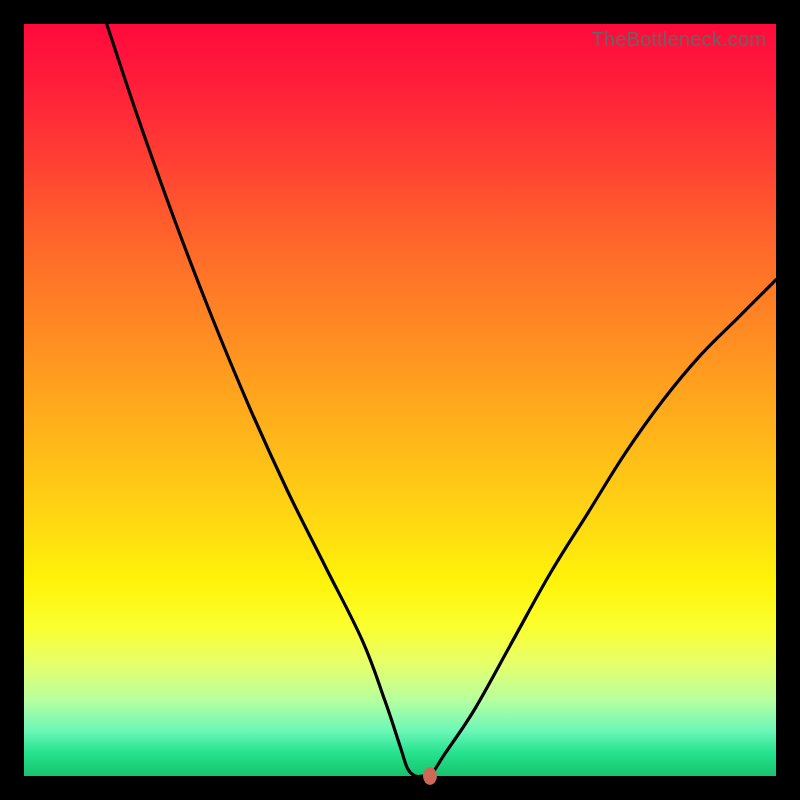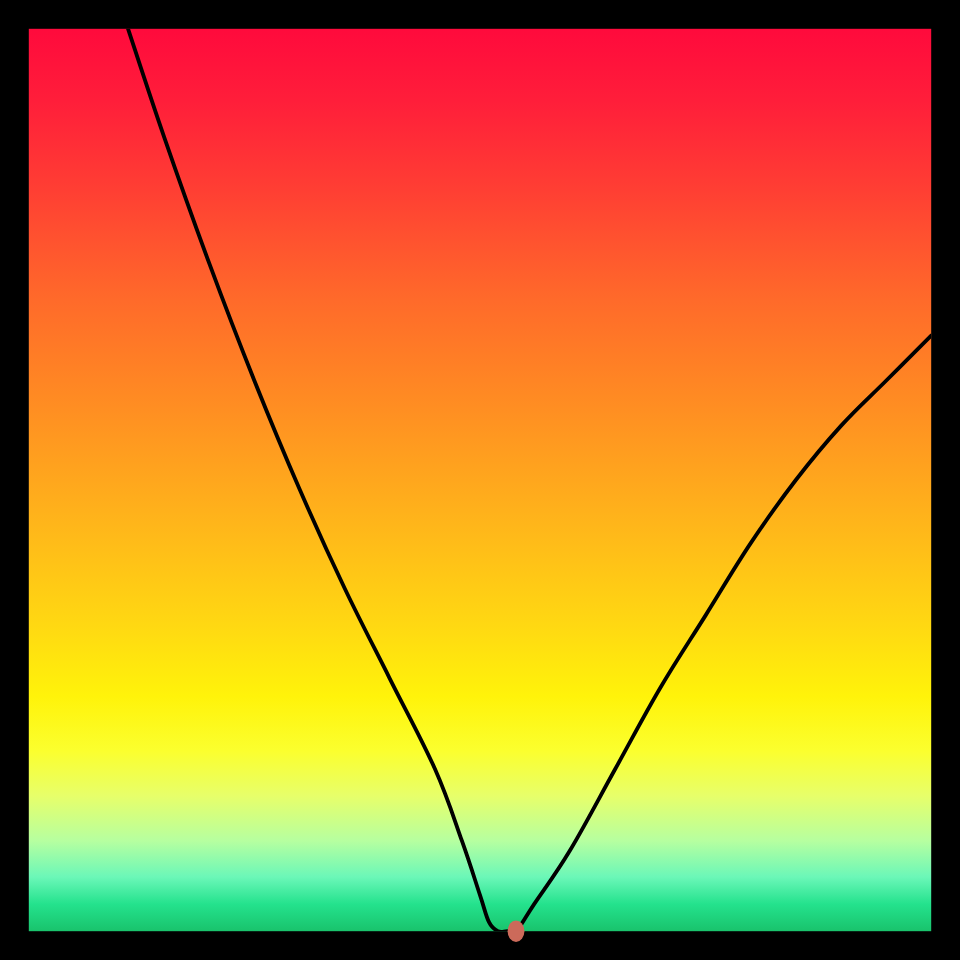--- a/index.html
+++ b/index.html
@@ -64,20 +64,21 @@
     transform: translate(-50%, -50%);
   }
 </style>
 </head>
 <body>
 
 <div class="frame">
 
   <div class="plot-area">
 
+    <span class="watermark">TheBottleneck.com</span>
 
     <svg class="curve" width="752" height="752" viewBox="0 0 752 752">
       <path id="curve-path" fill="none" stroke="#000" stroke-width="3.2" stroke-linecap="round" stroke-linejoin="round" d="M 82.72 0.00 C 88.13 16.24, 100.62 55.05, 112.80 90.24 C 124.98 125.43, 136.86 158.97, 150.40 195.52 C 163.94 232.07, 174.46 259.44, 188.00 293.28 C 201.54 327.12, 212.06 352.39, 225.60 383.52 C 239.14 414.65, 249.66 437.81, 263.20 466.24 C 276.74 494.67, 287.26 514.37, 300.80 541.44 C 314.34 568.51, 327.57 592.28, 338.40 616.64 C 349.23 641.00, 354.19 657.85, 360.96 676.80 C 367.73 695.75, 371.94 709.74, 376.00 721.92 C 380.06 734.10, 380.81 739.07, 383.52 744.48 C 386.23 749.89, 388.33 750.65, 391.04 752.00 C 393.75 753.35, 395.85 752.00, 398.56 752.00 C 401.27 752.00, 402.02 756.06, 406.08 752.00 C 410.14 747.94, 413.00 741.62, 421.12 729.44 C 429.24 717.26, 439.02 704.62, 451.20 684.32 C 463.38 664.02, 475.26 641.00, 488.80 616.64 C 502.34 592.28, 512.86 571.97, 526.40 548.96 C 539.94 525.95, 550.46 510.46, 564.00 488.80 C 577.54 467.14, 588.06 448.94, 601.60 428.64 C 615.14 408.34, 625.66 393.60, 639.20 376.00 C 652.74 358.40, 663.26 345.77, 676.80 330.88 C 690.34 315.99, 700.86 306.82, 714.40 293.28 C 727.94 279.74, 745.23 262.45, 752.00 255.68"></path>
     </svg>
 
     <div id="marker" class="marker" style="left: 406.08px; top: 752px;"></div>
 
   </div>
 </div>
 

